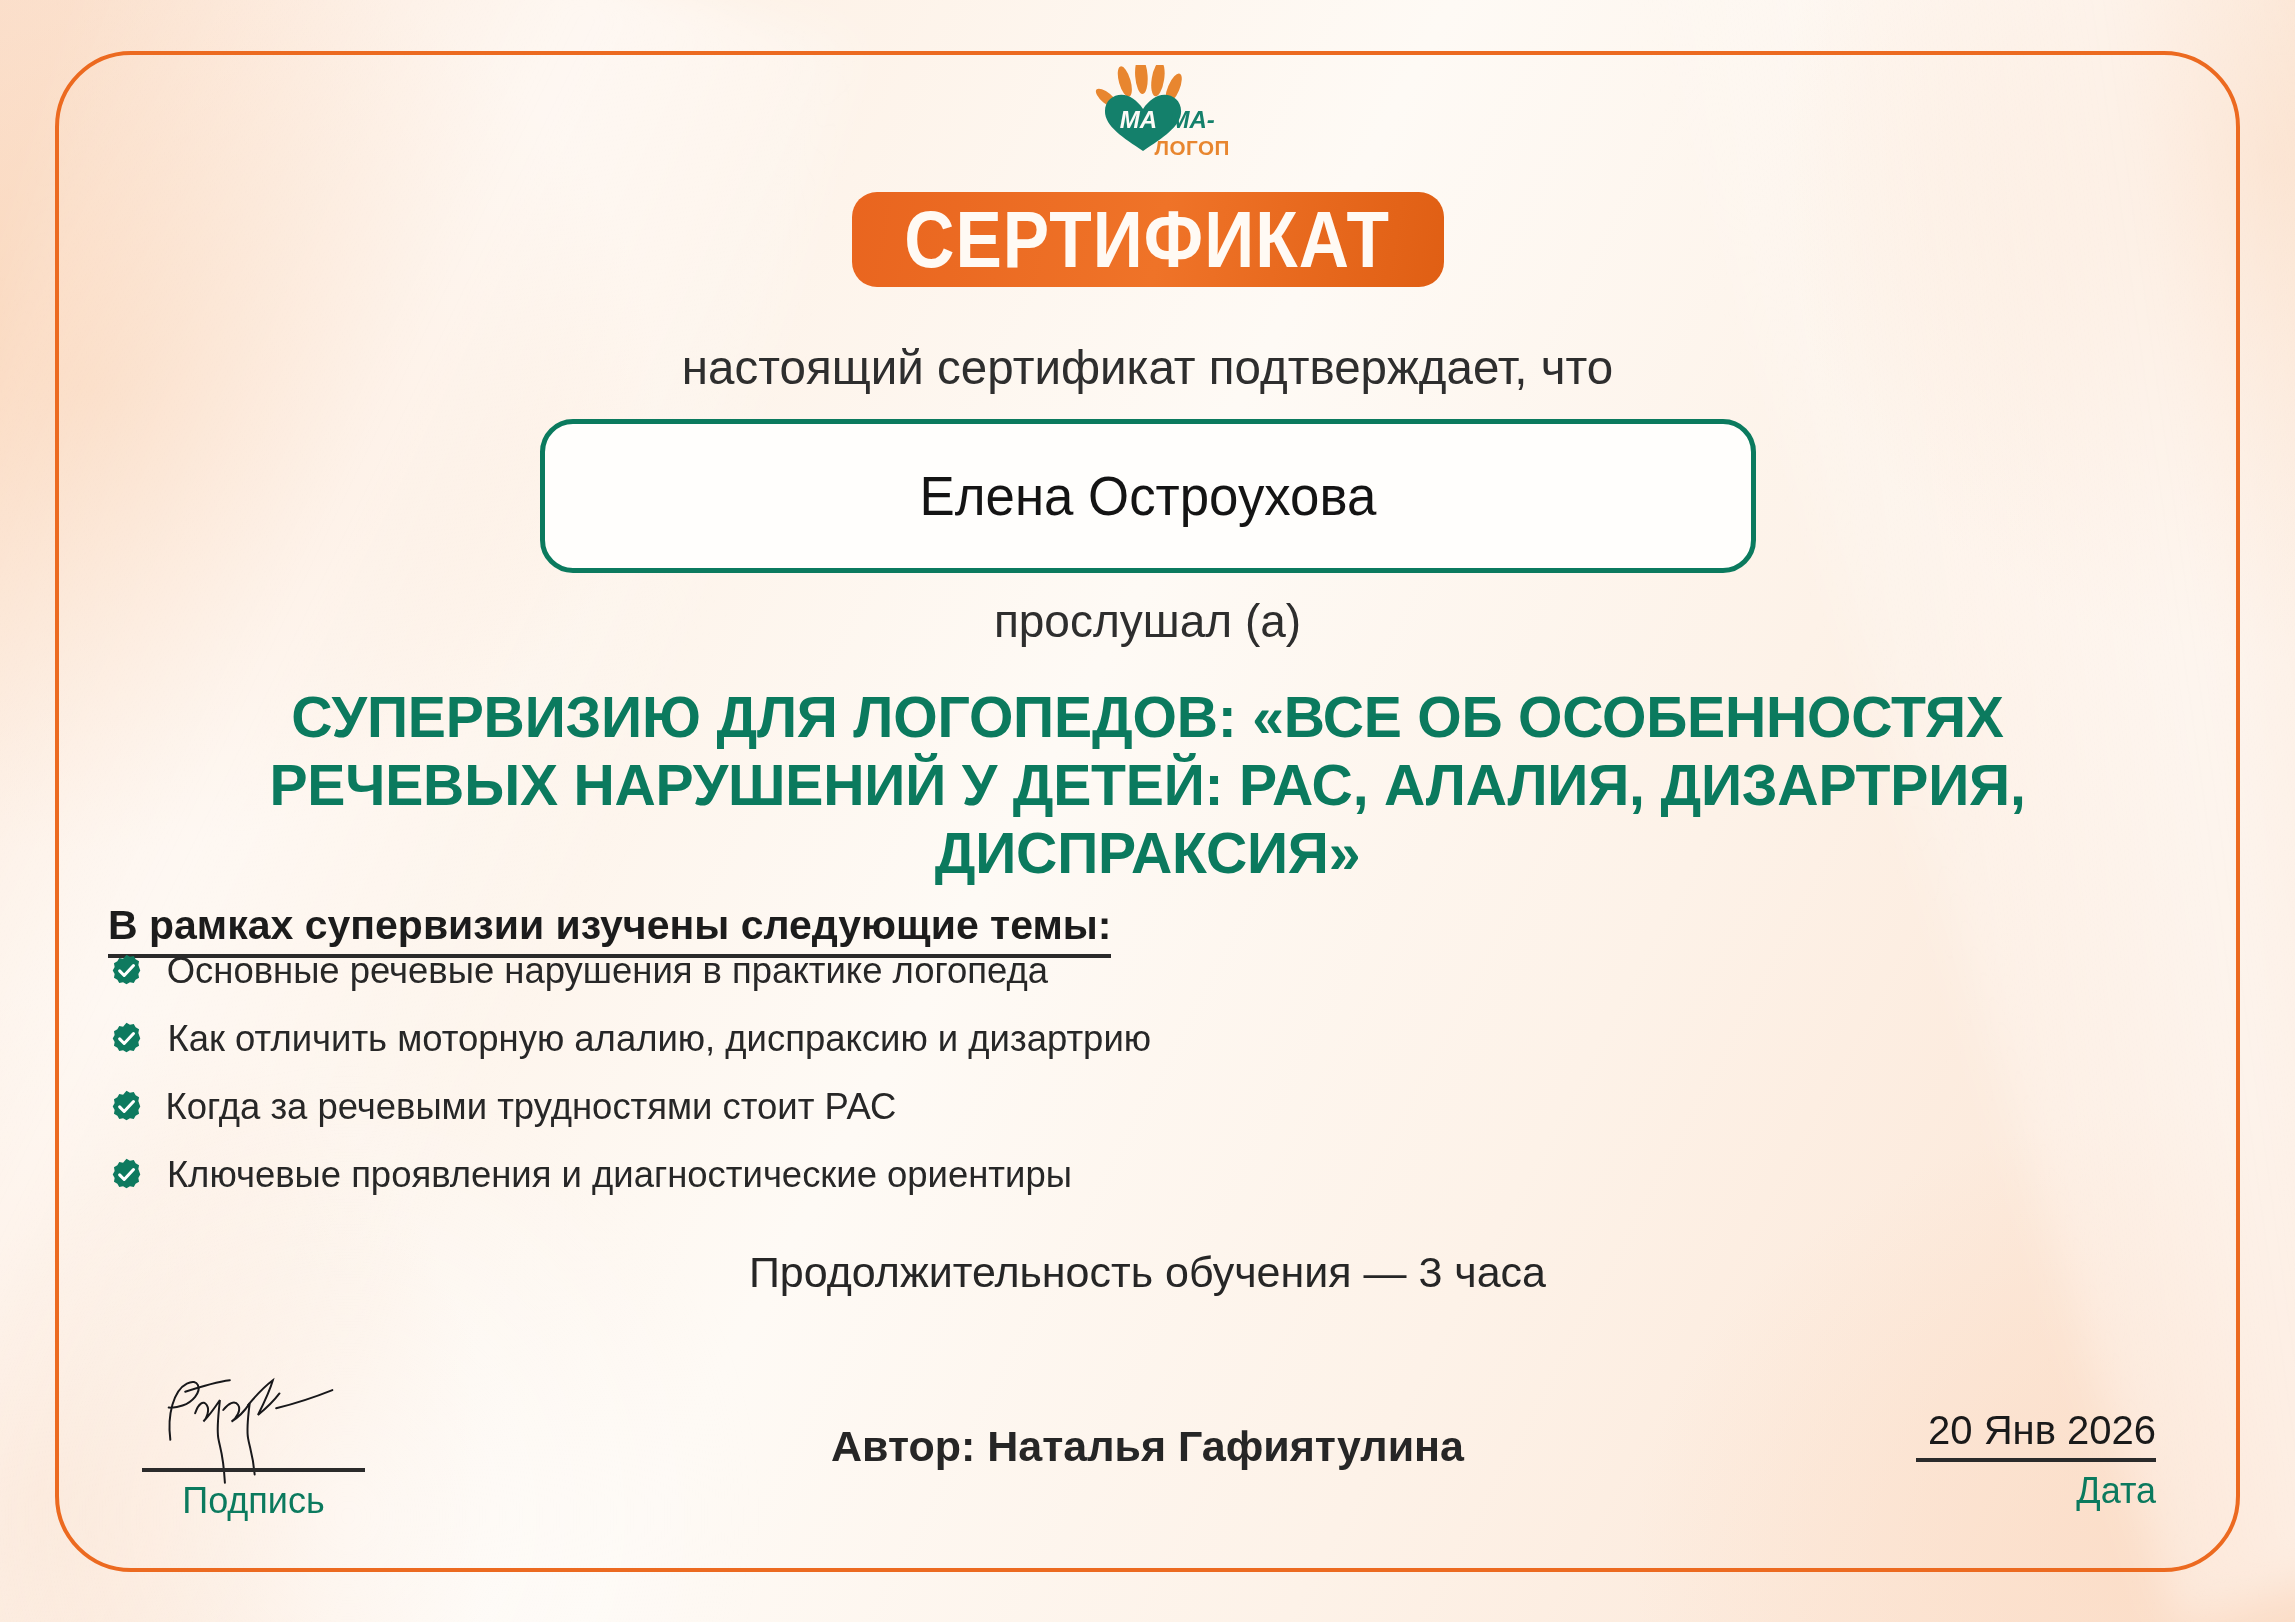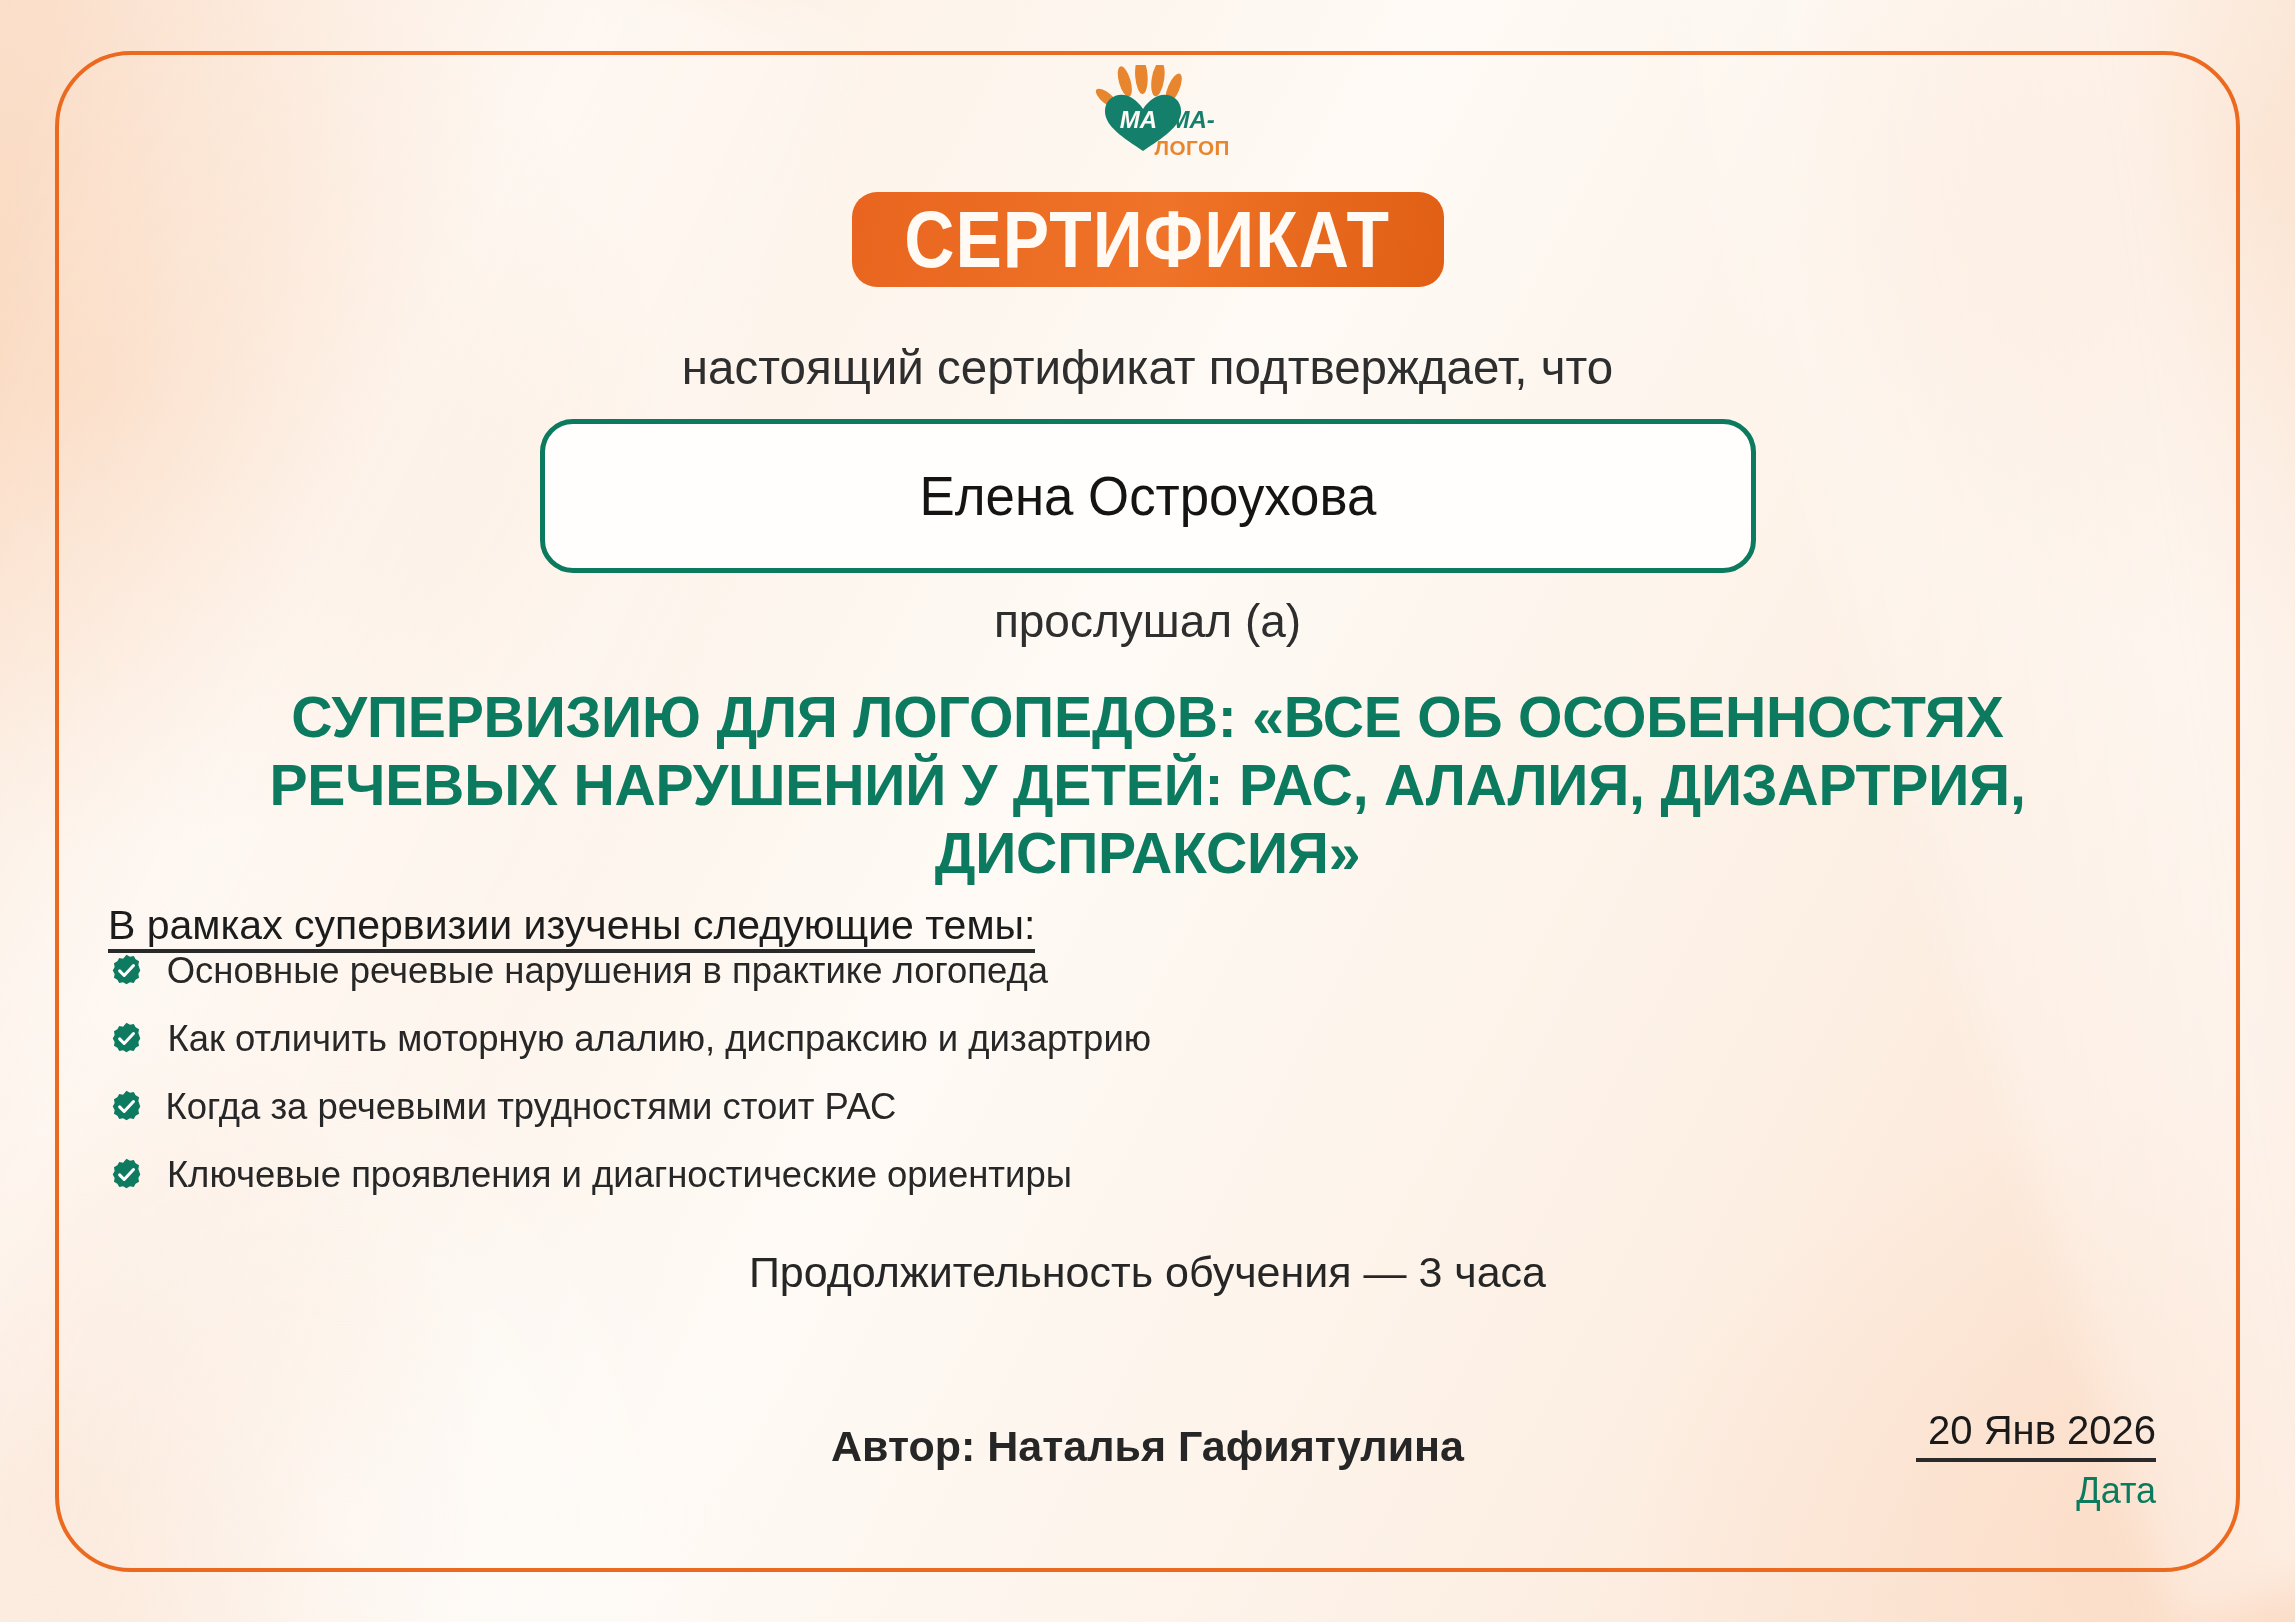--- a/index.html
+++ b/index.html
@@ -123,22 +123,23 @@
     font-weight:700;
     line-height:1.17;
     letter-spacing:-0.2px;
     transform:scaleX(.985);
   }
 
   
   .topics-heading{
     position:absolute; left:108px; top:902px;
     font-size:41px;
-    font-weight:400;
+    font-weight:700;
     color:#1c1c1c;
+    padding-bottom:5px;
     border-bottom:4.1px solid #2a2a2a;
     display:inline-block;
   }
 
   .topics{
     position:absolute; left:109px; top:950px;
     list-style:none;
   }
   .topic{
     display:flex; align-items:center;
@@ -309,20 +310,36 @@
             <path d="M12 1.2l2.35 1.32 2.62-.48 1.3 2.33 2.33 1.3-.48 2.62L21.44 12l-1.32 2.35.48 2.62-2.33 1.3-1.3 2.33-2.62-.48L12 21.44l-2.35-1.32-2.62.48-1.3-2.33-2.33-1.3.48-2.62L2.56 12l1.32-2.35-.48-2.62 2.33-1.3 1.3-2.33 2.62.48z" fill="#0e7a5f"></path>
             <path d="M7.3 12.3l3.1 3.1 6.4-6.8" fill="none" stroke="#ffffff" stroke-width="2.1" stroke-linecap="round" stroke-linejoin="round"></path>
           </svg>
         </span>
         <span class="topic-text">Ключевые проявления и диагностические ориентиры</span>
       </li>
     </ul>
 
     <div class="duration">Продолжительность обучения — 3 часа</div>
 
+    <div class="signature-block">
+      <div class="signature-mark">
+        <svg viewBox="0 0 280 150" xmlns="http://www.w3.org/2000/svg">
+          <g fill="none" stroke="#18181b" stroke-width="2.4" stroke-linecap="round">
+            <path d="M40 88 C36 58 44 28 60 20 C74 13 78 26 70 36 C62 46 48 50 38 49"></path>
+            <path d="M58 30 C76 24 96 18 112 16"></path>
+            <path d="M70 56 C74 44 80 40 84 46 C88 52 84 62 80 66 C88 58 96 46 100 40 C98 58 96 74 98 86 C100 98 104 104 106 140"></path>
+            <path d="M104 52 C110 44 118 40 122 46 C126 52 120 62 114 66 C124 60 132 50 136 44 C134 60 132 74 134 86 C136 98 140 106 142 130"></path>
+            <path d="M134 46 C144 34 156 22 164 16 C160 30 152 46 146 58 C156 50 166 40 172 32"></path>
+            <path d="M168 50 C192 44 216 36 236 28"></path>
+          </g>
+        </svg>
+      </div>
+      <div class="sig-rule"></div>
+      <div class="sig-label">Подпись</div>
+    </div>
 
     <div class="author">Автор: Наталья Гафиятулина</div>
 
     <div class="date-block">
       <div class="date-value">20 Янв 2026</div>
       <div class="date-rule"></div>
       <div class="date-label">Дата</div>
     </div>
 
   </div>

